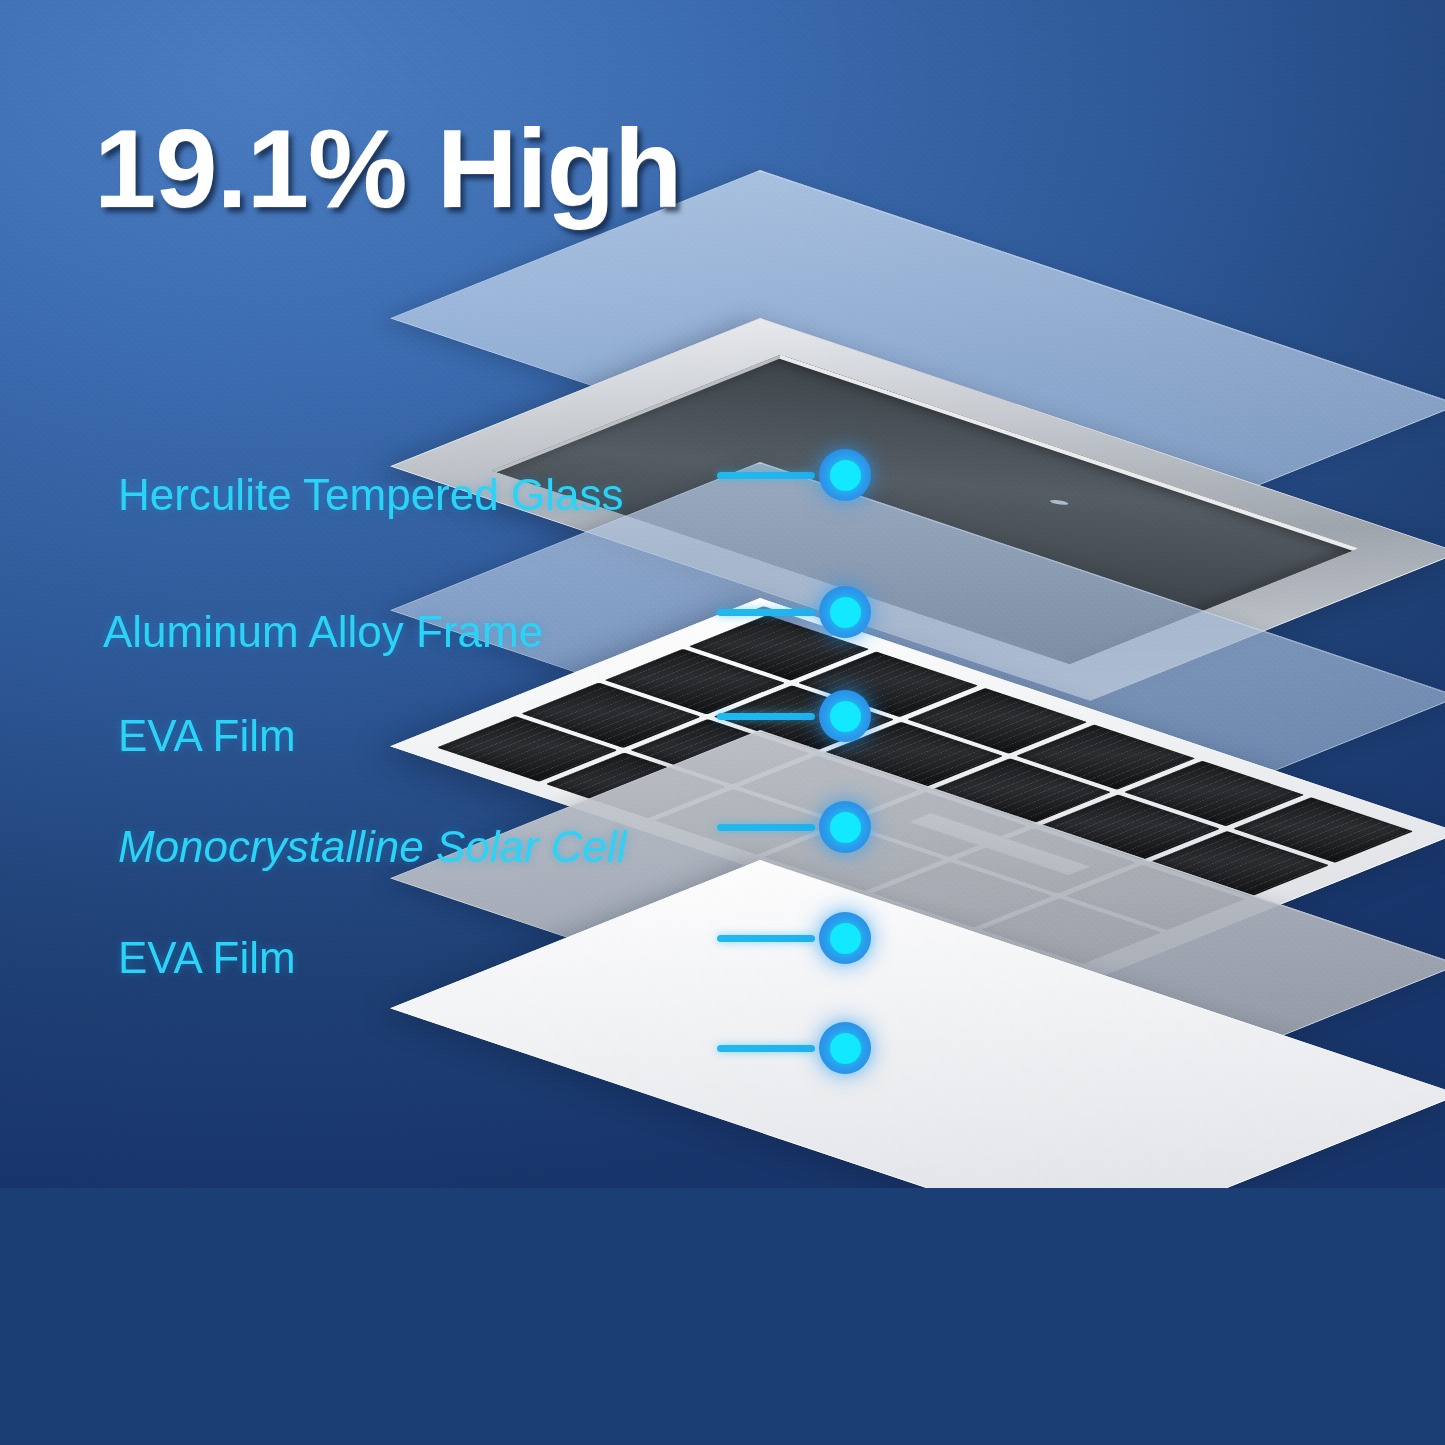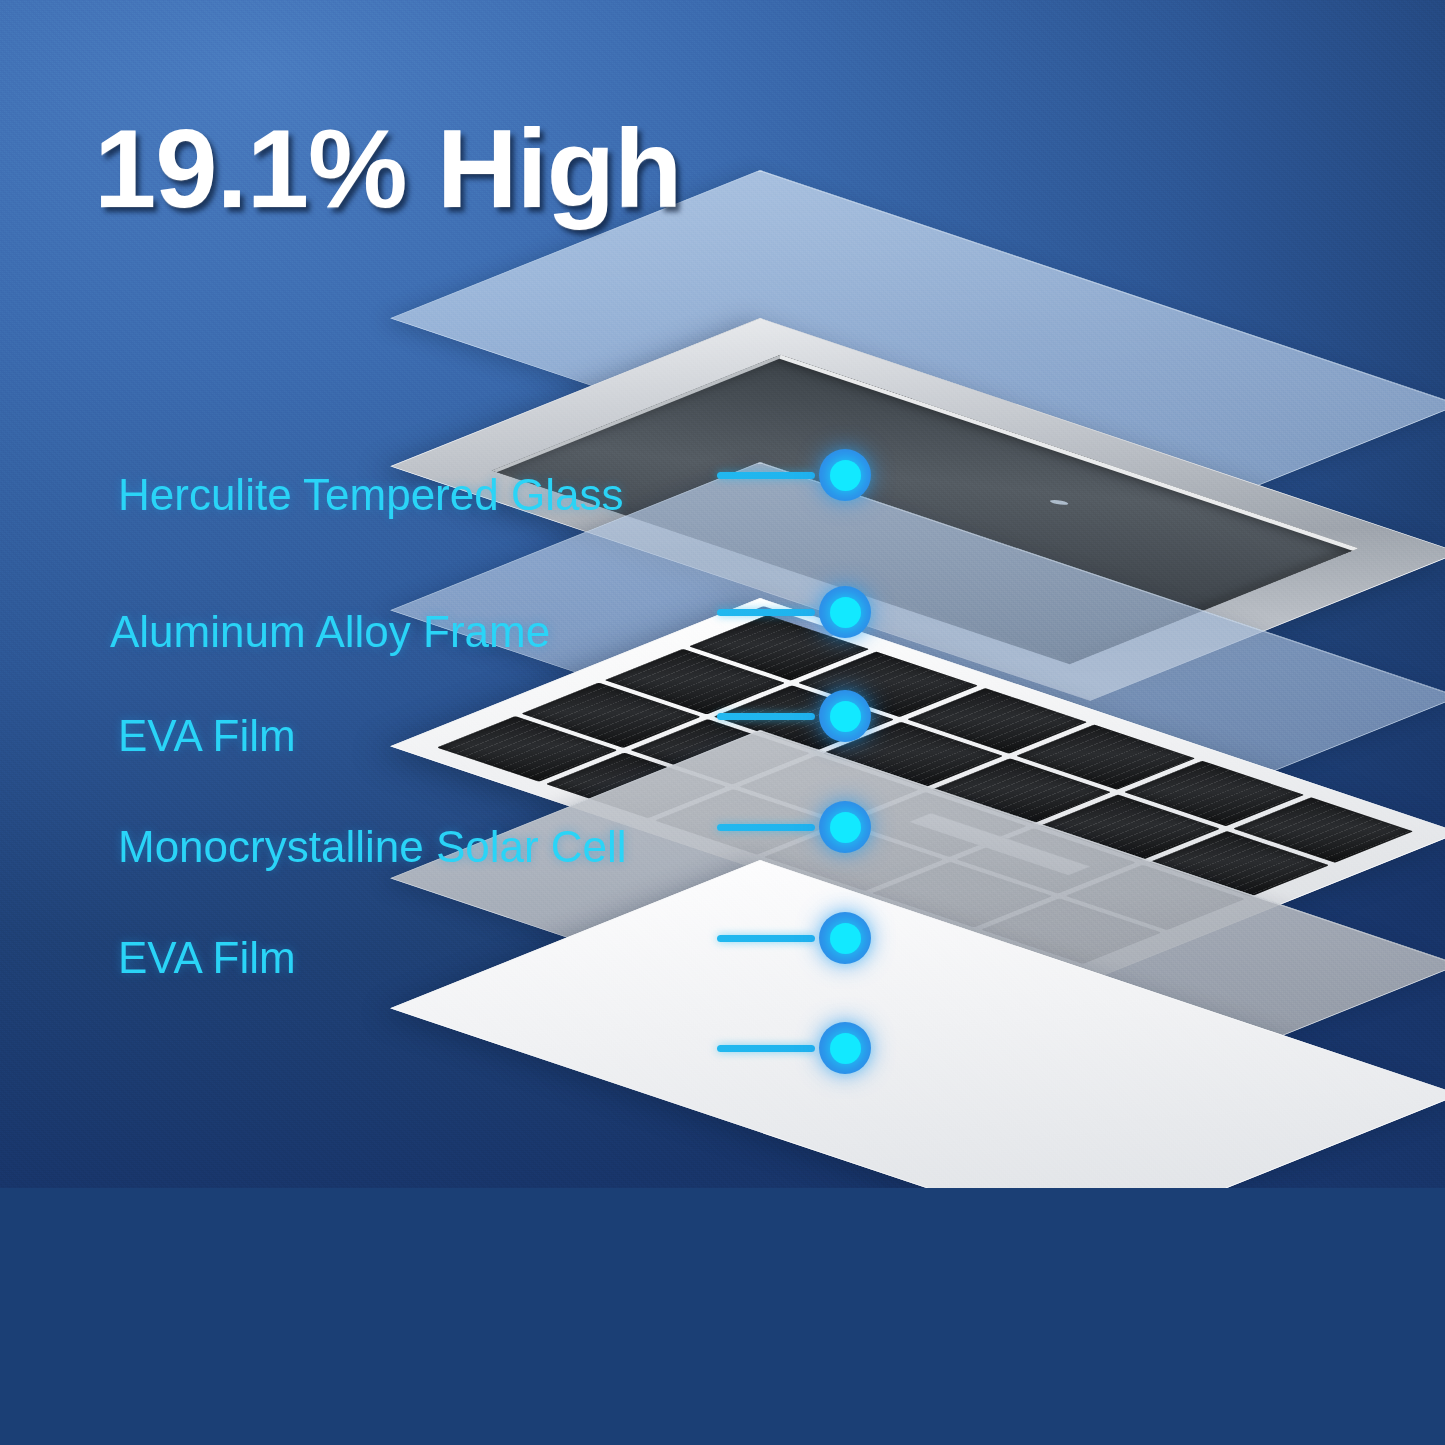--- a/index.html
+++ b/index.html
@@ -267,33 +267,33 @@
   <div id="headline">
     <div class="h-main">19.1%  High</div>
   </div>
 
   <div class="callout" style="left:118px; top:448px;">
     <span class="callout-label">Herculite Tempered Glass</span>
   </div>
   <div class="leader" style="left:717px; top:472px; width:98px;"></div>
   <div class="dot" style="left:819px; top:449px;"></div>
 
-  <div class="callout" style="left:110px; top:585px;">
+  <div class="callout" style="left:103px; top:585px;">
     <span class="callout-label">Aluminum Alloy Frame</span>
   </div>
   <div class="leader" style="left:717px; top:609px; width:98px;"></div>
   <div class="dot" style="left:819px; top:586px;"></div>
 
   <div class="callout" style="left:118px; top:689px;">
     <span class="callout-label">EVA Film</span>
   </div>
   <div class="leader" style="left:717px; top:713px; width:98px;"></div>
   <div class="dot" style="left:819px; top:690px;"></div>
 
-  <div class="callout" style="left:118px; top:800px;">
+  <div class="callout" style="left:118px; top:800px;font-style:italic;">
     <span class="callout-label">Monocrystalline Solar Cell</span>
   </div>
   <div class="leader" style="left:717px; top:824px; width:98px;"></div>
   <div class="dot" style="left:819px; top:801px;"></div>
 
   <div class="callout" style="left:118px; top:911px;">
     <span class="callout-label">EVA Film</span>
   </div>
   <div class="leader" style="left:717px; top:935px; width:98px;"></div>
   <div class="dot" style="left:819px; top:912px;"></div>

